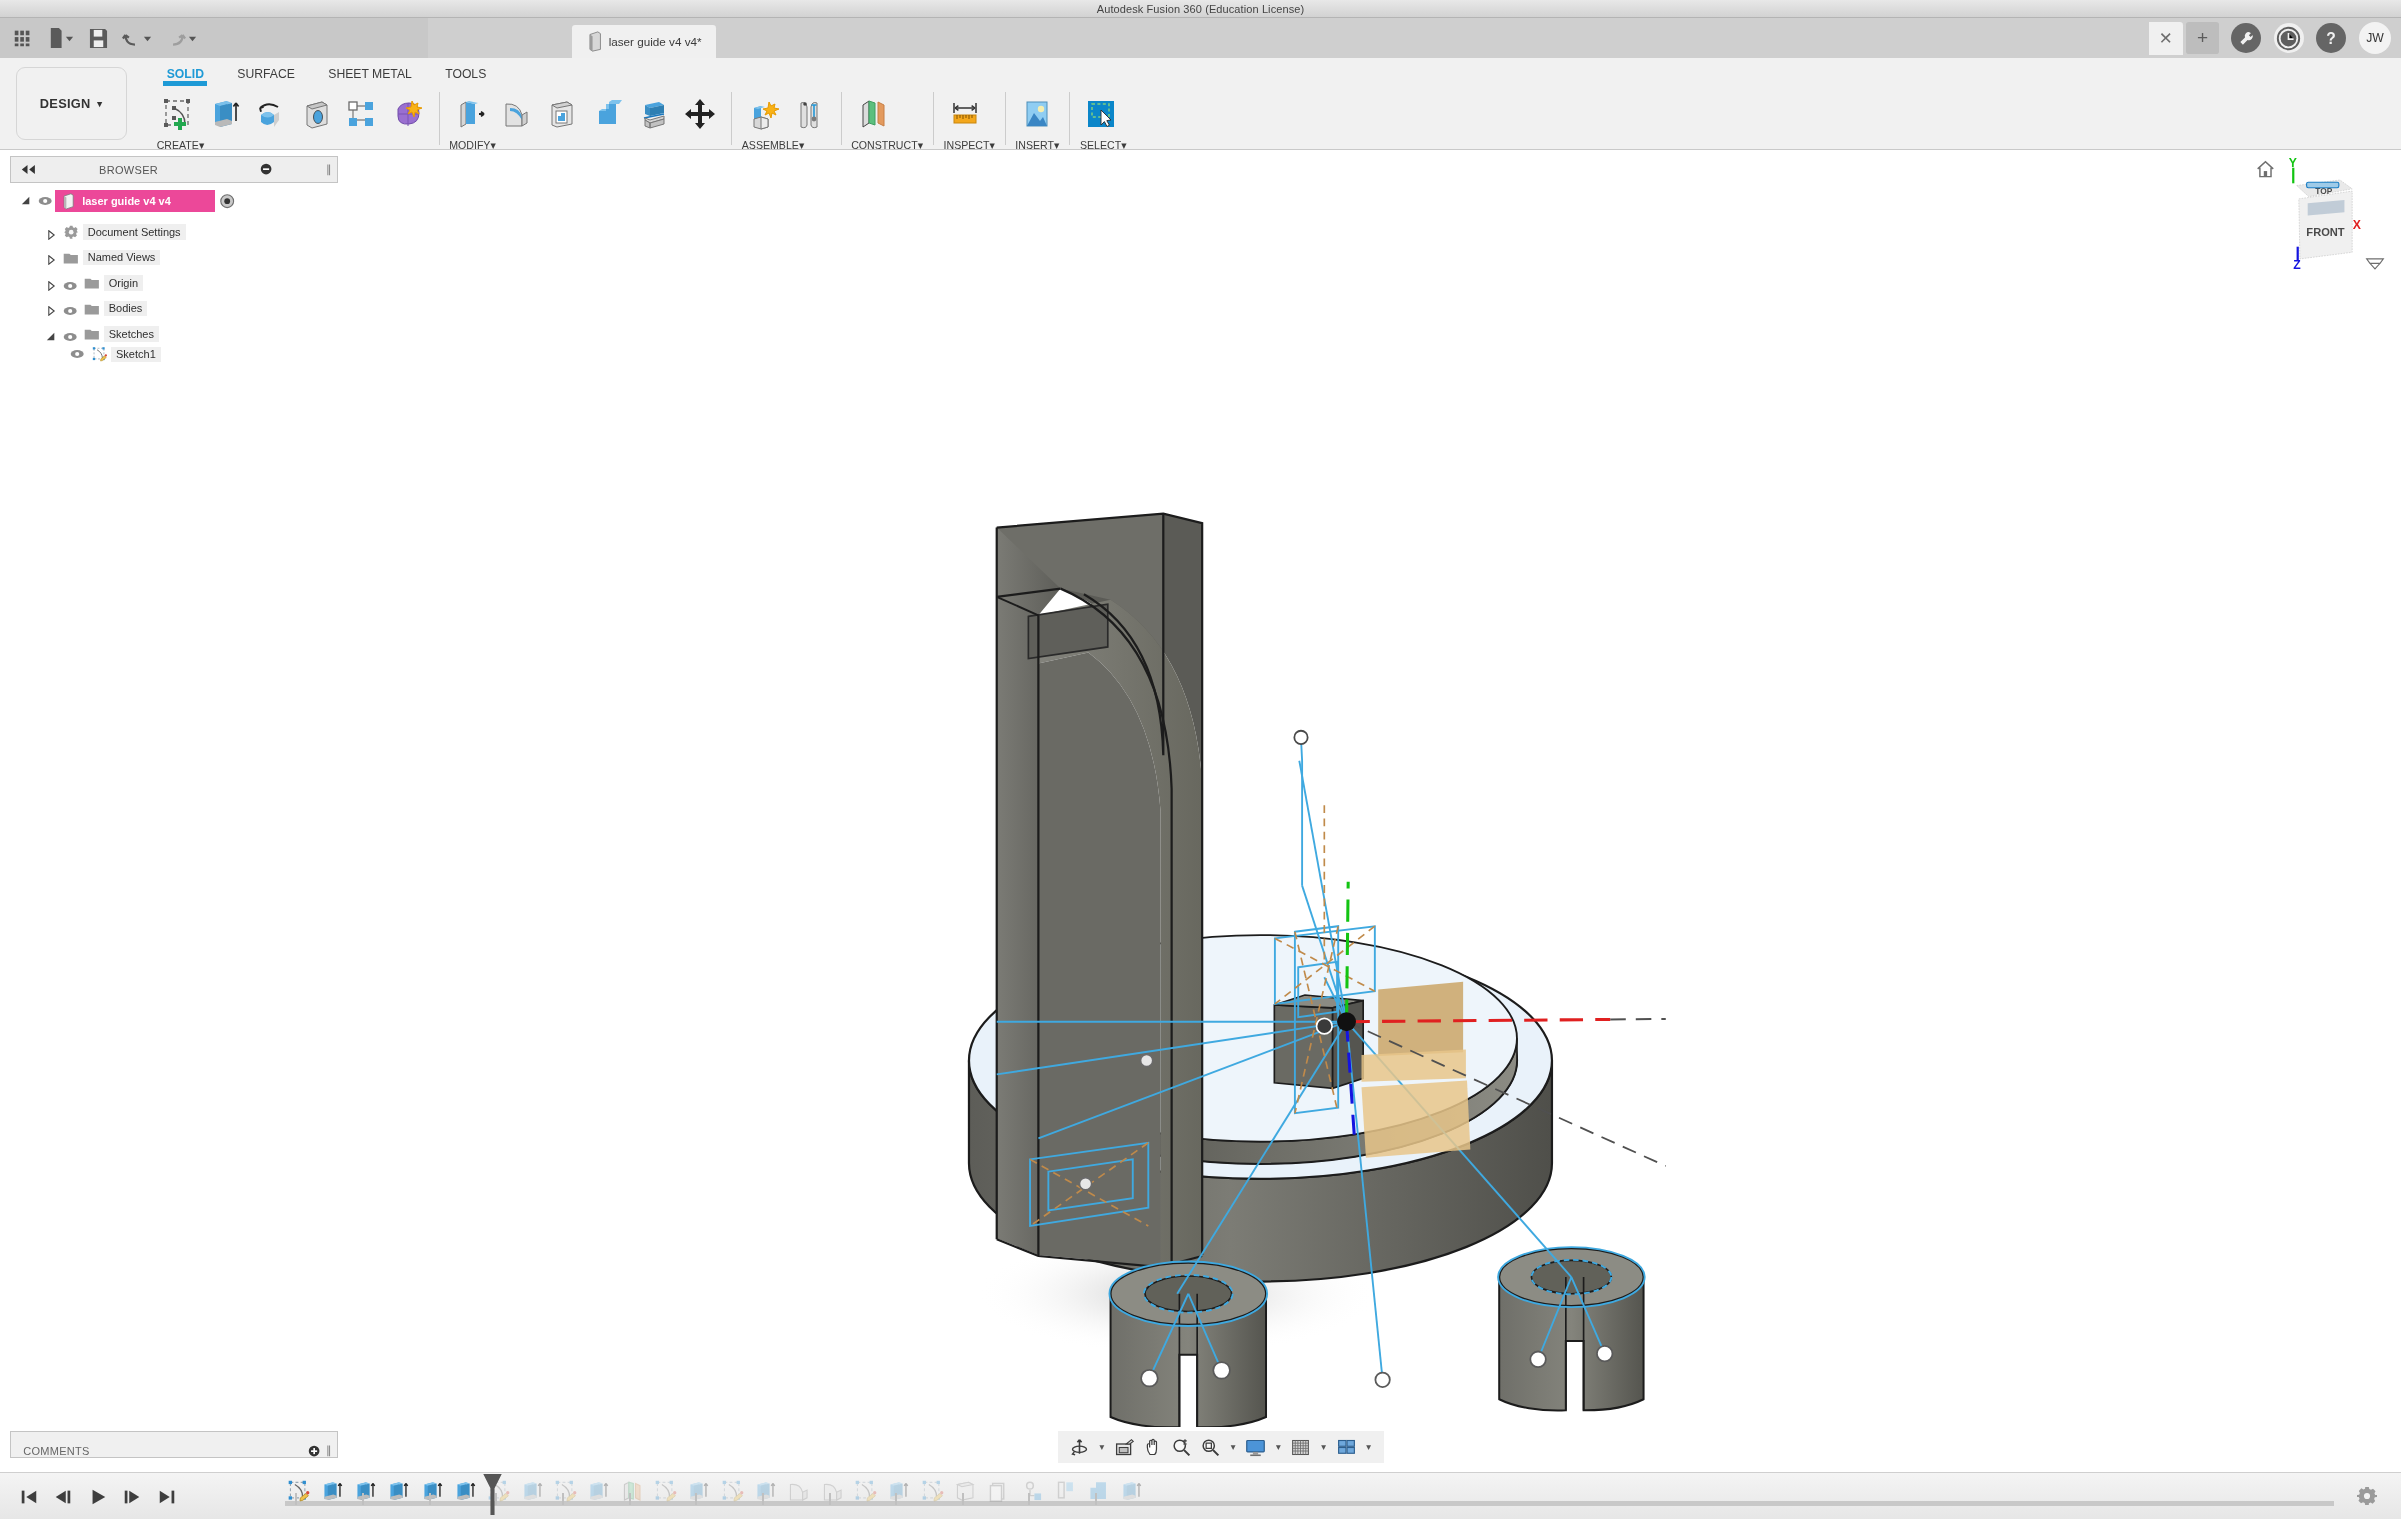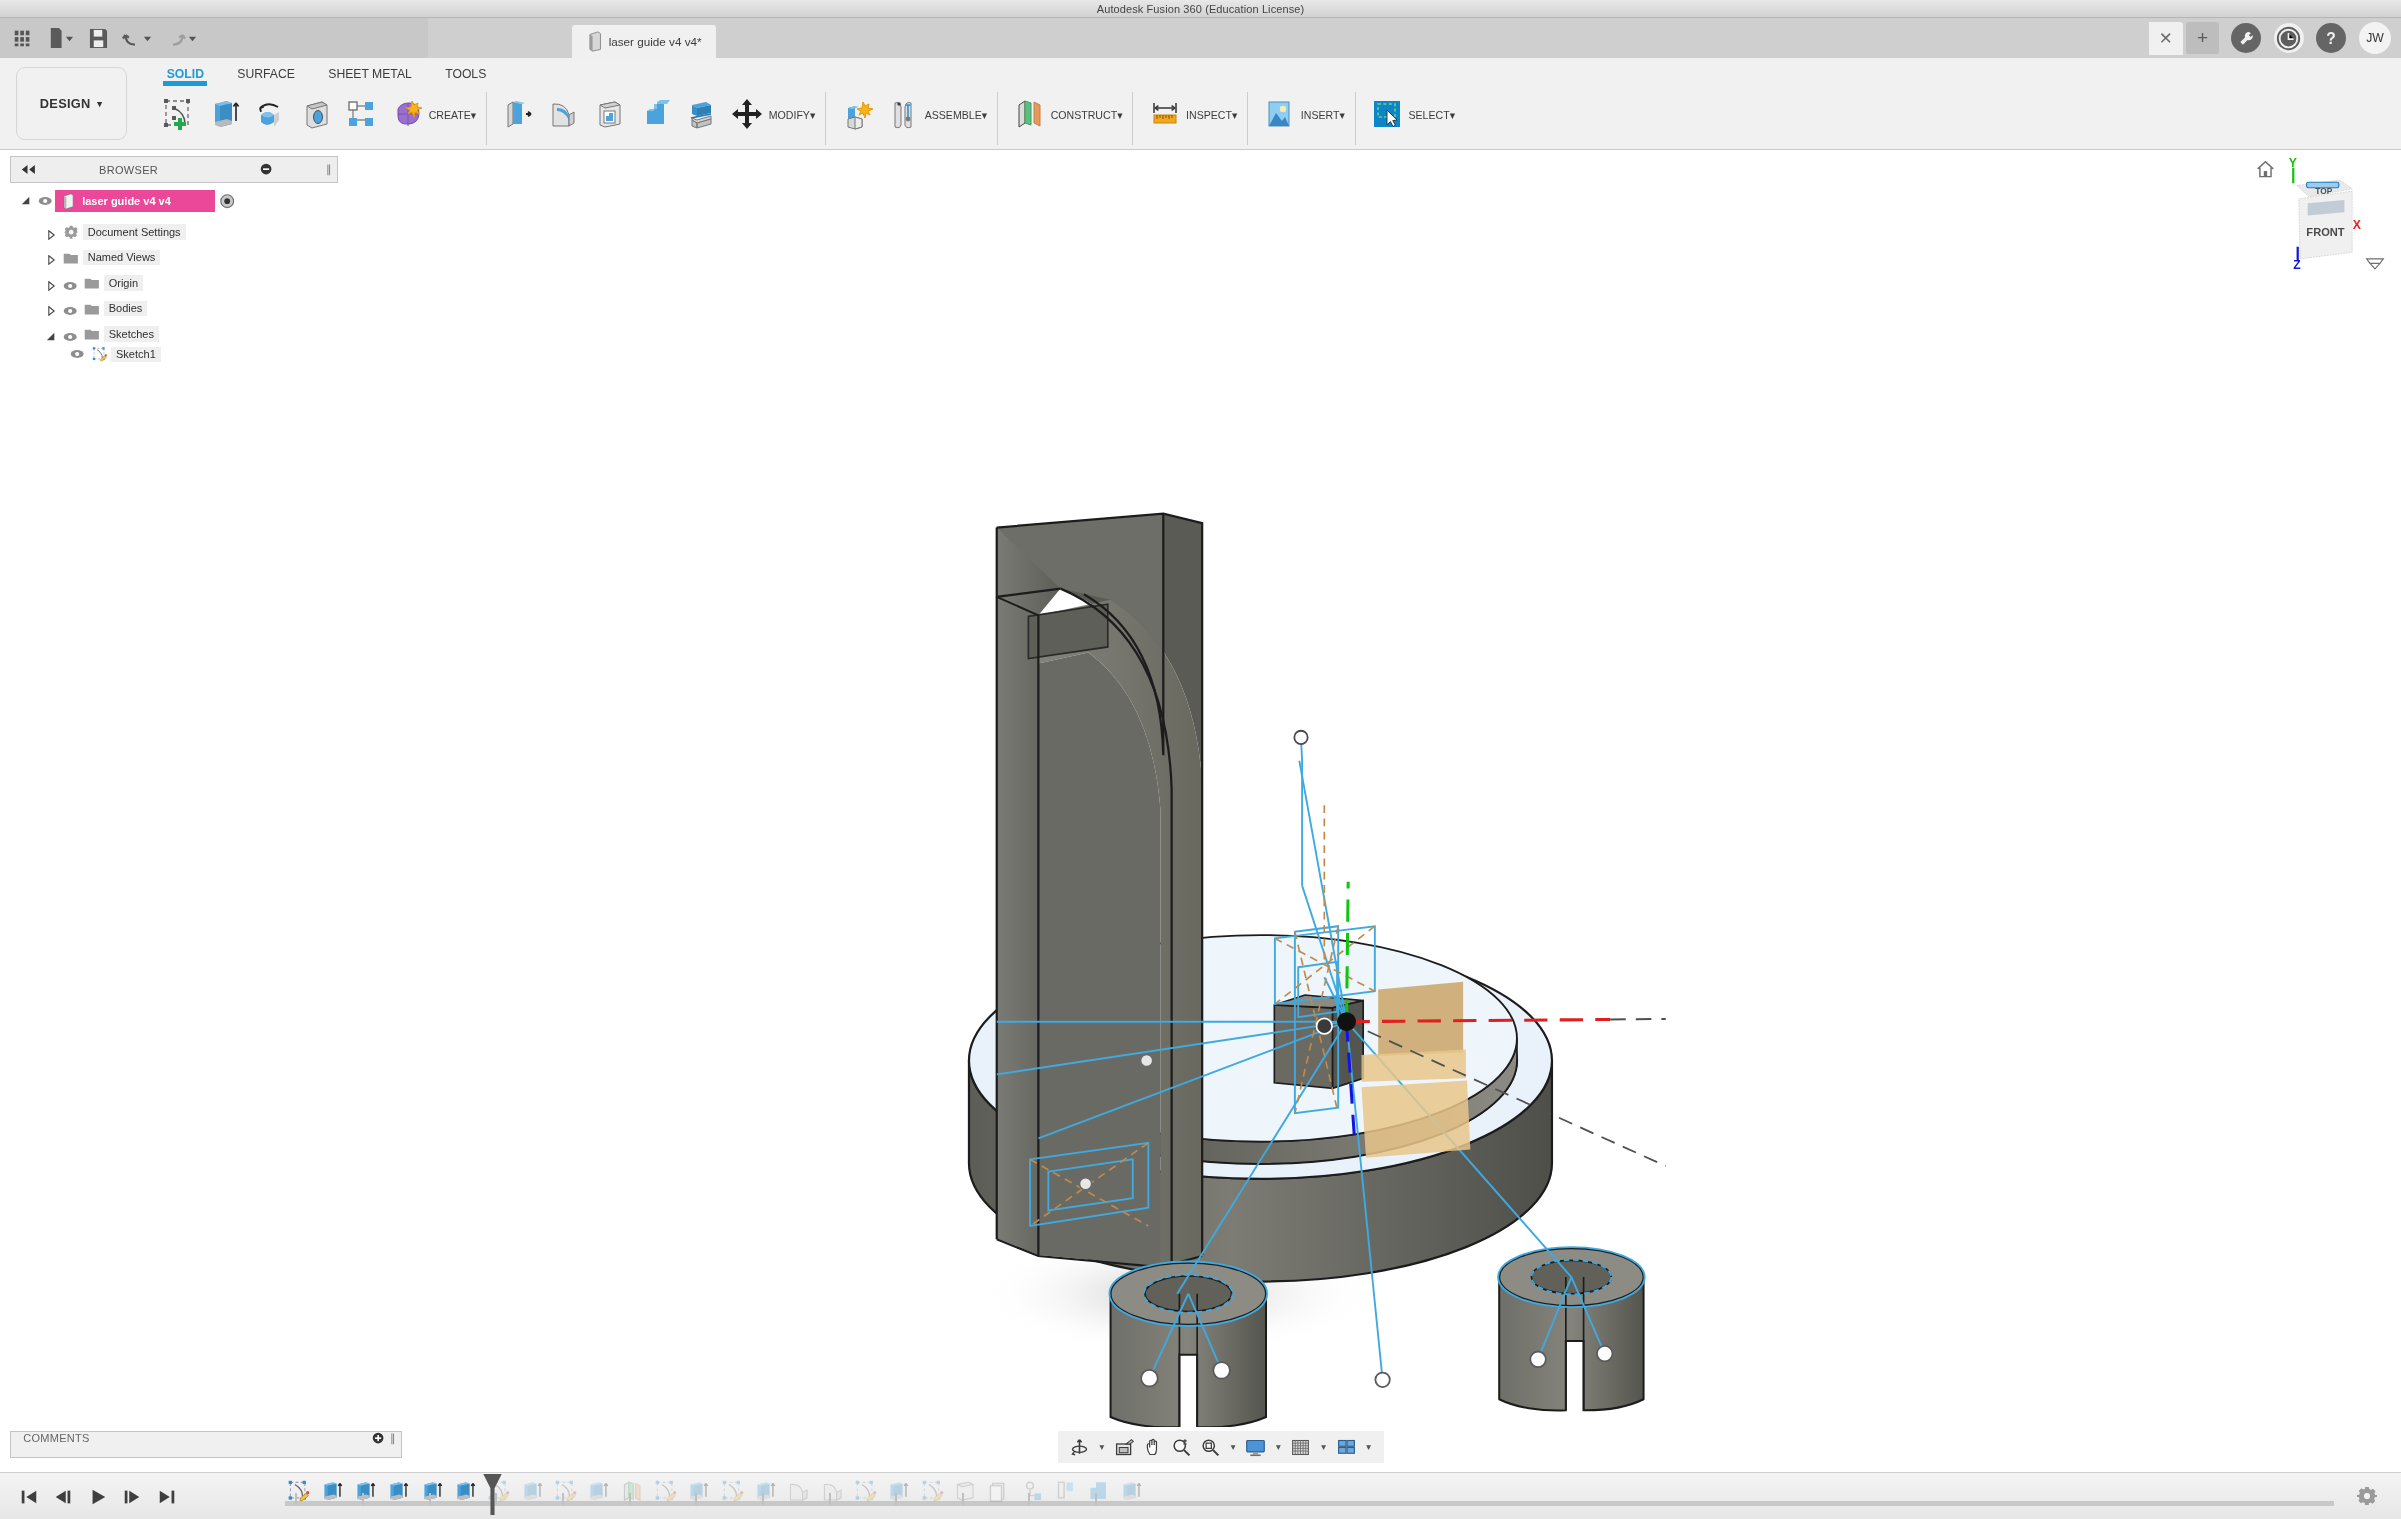--- a/index.html
+++ b/index.html
@@ -44,21 +44,21 @@
     border:0.6px solid #d6d6d6; border-radius:9px; background:#f1f1f1;
     display:flex; align-items:center; justify-content:center;
     font-size:12.8px; font-weight:bold; color:#333; letter-spacing:0.3px; cursor:pointer;}
   #wstabs{ position:absolute; left:150px; top:5.6px; display:flex; gap:0; }
   .wstab{ font-size:12.2px; color:#3c3c3c; padding:3.3px 16.7px 1.1px 16.7px; cursor:pointer;
     position:relative; white-space:nowrap;}
   .wstab.active{ color:#1e9ad6; font-weight:bold;}
   .wstab.active::after{ content:""; position:absolute; left:13.3px; right:13.3px;
     bottom:-4.4px; height:5.6px; background:#1e9ad6; }
   #ribbonrow{ position:absolute; left:150px; top:34px; display:flex; align-items:flex-start;}
-  .rgroup{ display:flex; flex-direction:row; align-items:center; position:relative;
+  .rgroup{ display:flex; flex-direction:column; position:relative;
     padding:0 6.7px; }
   .ricons{ display:flex; align-items:center; gap:2.8px; height:44px;}
   .rbtn{ width:43px;height:43px; display:flex;align-items:center;justify-content:center;
     cursor:pointer; border-radius:2.2px;}
   .glabel{ font-size:10.6px;color:#3c3c3c; margin-top:2.8px; white-space:nowrap; cursor:pointer;}
   .vsep{ width:0.6px; height:53px; background:#cccccc; margin:0 3.3px; align-self:flex-start;}
 
   
   #viewport{ position:absolute; left:0; top:150px; width:2401px; height:1277px;
     background:#ffffff; overflow:hidden;}
@@ -85,22 +85,22 @@
   #viewcube{ position:absolute; right:11px; top:151px; width:139px; height:128px;}
 
   
   #navbar{ position:absolute; left:1058px; top:1431px; height:32px;
     background:#f0f0f0; display:flex; align-items:center; padding:0 7.8px; gap:1.7px;}
   .nbtn{ width:27px;height:27px;display:flex;align-items:center;justify-content:center;
     cursor:pointer;border-radius:1.7px;}
   .ncar{ font-size:8.3px;color:#555;cursor:pointer;padding:0 3.3px;}
 
   
-  #comments{ position:absolute; left:10px; top:1431px; width:392px; height:27px;
-    background:#f0f0f0; border:0.6px solid #c4c4c4; display:flex; align-items:flex-start;
+  #comments{ position:absolute; left:10px; top:1431px; width:328px; height:27px;
+    background:#f0f0f0; border:0.6px solid #c4c4c4; display:flex; align-items:flex-end;
     padding:0 5.6px 0 12.2px;}
   #comments .ct{ font-size:11px;color:#666;letter-spacing:0.3px;}
   #comments .sp{flex:1;}
 
   
   #timeline{ position:absolute; left:0; top:1472px; width:2401px; height:48px;
     background:linear-gradient(to bottom,#f4f4f4,#e6e6e6); border-top:0.6px solid #cfcfcf;
     display:flex; align-items:center;}
   #tlplay{ display:flex; align-items:center; gap:14.4px; padding-left:19px; padding-right:14.4px;}
   .pbtn{cursor:pointer; display:flex;align-items:center;}

